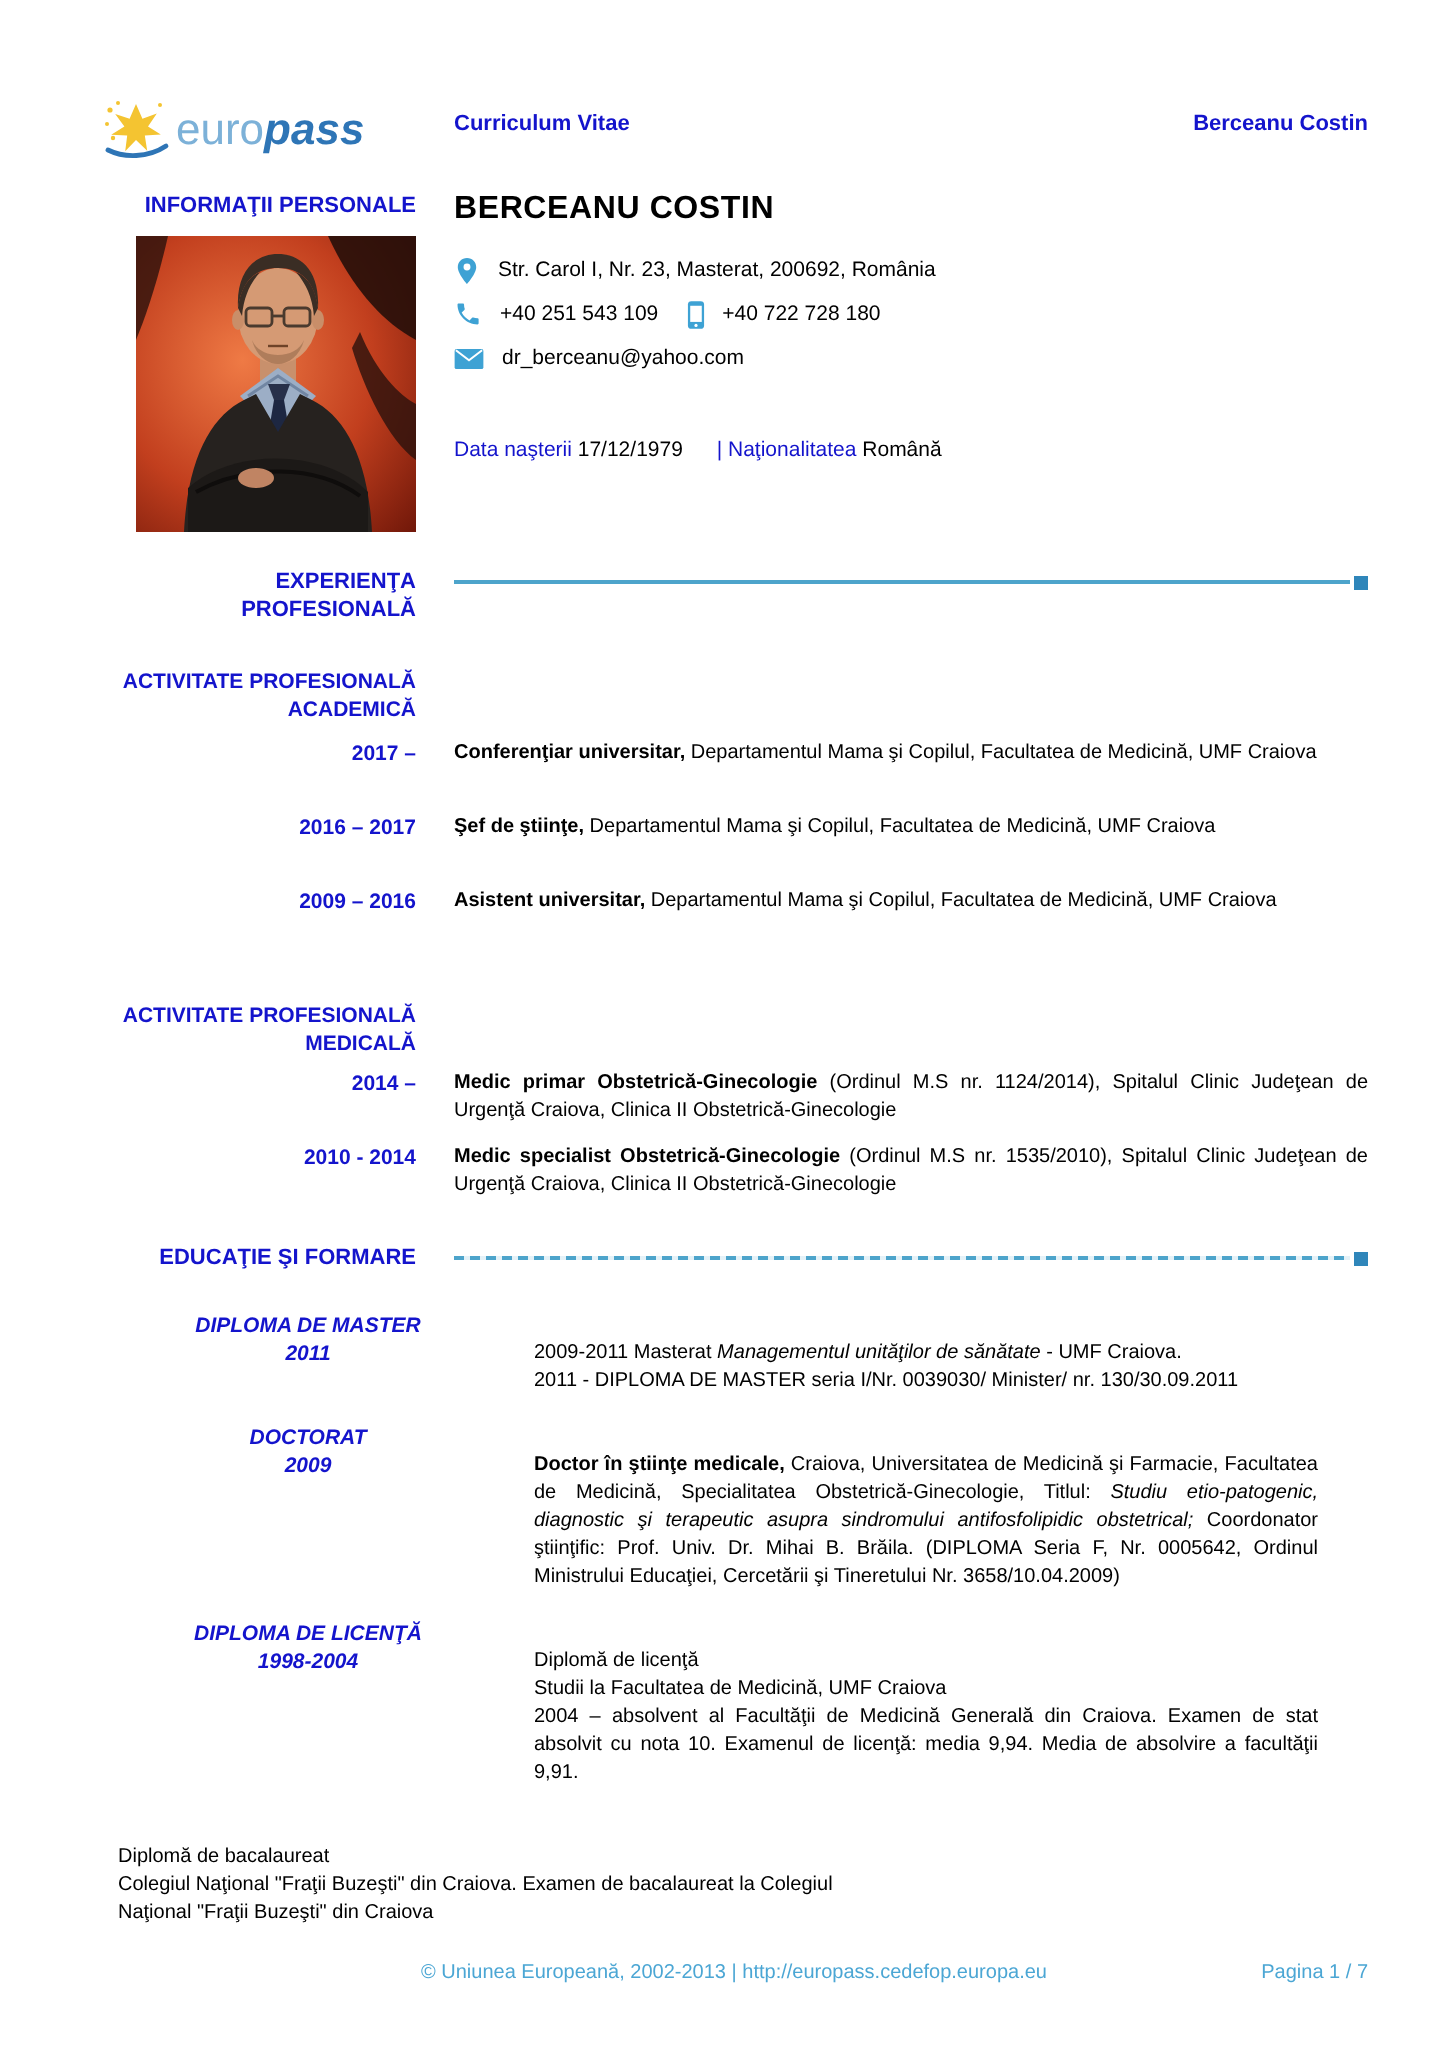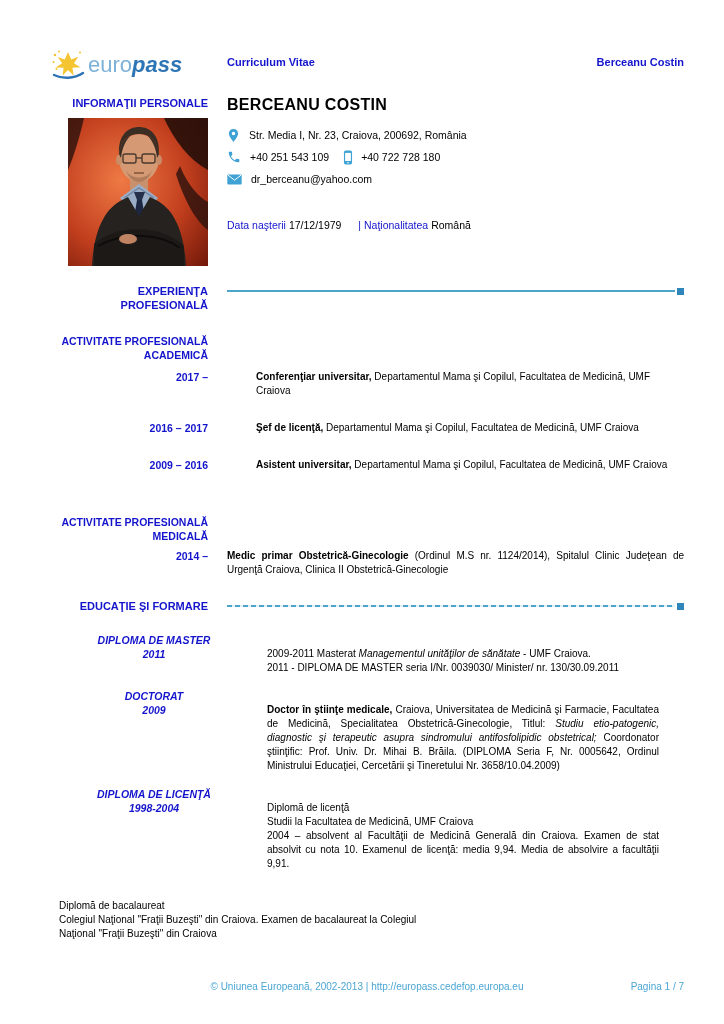--- a/index.html
+++ b/index.html
@@ -50,21 +50,21 @@
   .sec-line .sq{width:7px;height:7px;background:#2f86ba;margin-left:2px;flex-shrink:0;}
 
   
   .subsec{font-size:10.5px;font-weight:bold;color:#1414cc;line-height:14px;white-space:pre-line;}
   .subsec.m1{margin-top:22px;margin-bottom:8px;}
   .subsec.m2{margin-top:20px;margin-bottom:6px;}
   .exp-row{margin-bottom:0;}
   .exp-row .date{font-size:10.5px;font-weight:bold;color:#1414cc;line-height:14px;}
   .exp-text{font-size:10px;line-height:14px;margin-left:19px;flex:1;}
   .exp-text.just{text-align:justify;}
-  .mb-academic{margin-bottom:23px;gap:29px;}
+  .mb-academic{margin-bottom:23px;}
   .mb-medical{margin-bottom:9px;}
 
   
   .edu-row{margin-bottom:14px;}
   .edu-row .edu-label{font-size:10.5px;font-weight:bold;color:#1414cc;line-height:14px;}
   .edu-row .edu-date{font-size:10.5px;font-weight:bold;color:#1414cc;line-height:14px;}
   .edu-text{font-size:10px;line-height:14px;margin-left:9px;width:392px;white-space:pre-line;padding-top:14px;}
   .edu-text.just{text-align:justify;}
 
   
@@ -141,21 +141,21 @@
         <path d="M66 55 L76 55" stroke="#6e4328" stroke-width="1.2"></path>
       </svg>
     </div>
     <div class="gap-a" style="flex:1;">
       <div class="person-name">BERCEANU COSTIN</div>
 
       <div class="contact-row">
         <svg width="13" height="15" viewBox="0 0 24 26">
           <path d="M12 1 C7 1 3.5 4.8 3.5 9.5 C3.5 15.5 12 25 12 25 C12 25 20.5 15.5 20.5 9.5 C20.5 4.8 17 1 12 1 Z M12 12.5 A3.2 3.2 0 1 1 12 6.1 A3.2 3.2 0 0 1 12 12.5 Z" fill="#3ea2d4"></path>
         </svg>
-        <span class="txt">Str. Media I, Nr. 23, Craiova, 200692, România</span>
+        <span class="txt">Str. Carol I, Nr. 23, Masterat, 200692, România</span>
       </div>
 
       <div class="contact-row">
         <svg width="14" height="14" viewBox="0 0 24 24">
           <path d="M6.6 10.8c1.5 2.9 3.8 5.2 6.7 6.7l2.2-2.2c.3-.3.7-.4 1-.3 1.1.4 2.4.6 3.6.6.6 0 1 .4 1 1V20c0 .6-.4 1-1 1C10.8 21 3 13.2 3 3.9 3 3.4 3.4 3 4 3h3.6c.6 0 1 .4 1 1 0 1.3.2 2.5.6 3.6.1.3 0 .7-.3 1l-2.3 2.2z" fill="#3ea2d4"></path>
         </svg>
         <span class="txt">+40 251 543 109</span>
         <svg class="mob-icon" width="10" height="15" viewBox="0 0 16 26">
           <rect x="1" y="1" width="14" height="24" rx="3" fill="#3ea2d4"></rect>
           <rect x="3" y="5" width="10" height="14" fill="#ffffff"></rect>
@@ -193,36 +193,40 @@
     <div class="col-a subsec m1">ACTIVITATE PROFESIONALĂ
 ACADEMICĂ</div>
   </div>
   <div id="academic-entries">
       <div class="row exp-row mb-academic">
         <div class="col-a date">2017 –</div>
         <div class="exp-text"><b>Conferenţiar universitar,</b><span> Departamentul Mama şi Copilul, Facultatea de Medicină, UMF Craiova</span></div>
       </div>
       <div class="row exp-row mb-academic">
         <div class="col-a date">2016 – 2017</div>
-        <div class="exp-text"><b>Şef de licenţă,</b><span>  Departamentul Mama şi Copilul, Facultatea de Medicină, UMF Craiova</span></div>
+        <div class="exp-text"><b>Şef de ştiinţe,</b><span>  Departamentul Mama şi Copilul, Facultatea de Medicină, UMF Craiova</span></div>
       </div>
       <div class="row exp-row mb-academic">
         <div class="col-a date">2009 – 2016</div>
         <div class="exp-text"><b>Asistent universitar,</b><span> Departamentul Mama şi Copilul, Facultatea de Medicină, UMF Craiova</span></div>
       </div>
     </div>
 
   <div class="row">
     <div class="col-a subsec m2">ACTIVITATE PROFESIONALĂ
 MEDICALĂ</div>
   </div>
   <div id="medical-entries">
       <div class="row exp-row mb-medical">
         <div class="col-a date">2014 –</div>
         <div class="exp-text just"><b>Medic primar Obstetrică-Ginecologie</b><span> (Ordinul M.S nr. 1124/2014), Spitalul Clinic Judeţean de Urgenţă Craiova, Clinica II Obstetrică-Ginecologie</span></div>
+      </div>
+      <div class="row exp-row mb-medical">
+        <div class="col-a date">2010 - 2014</div>
+        <div class="exp-text just"><b>Medic specialist Obstetrică-Ginecologie</b><span> (Ordinul M.S nr. 1535/2010),  Spitalul Clinic Judeţean de Urgenţă Craiova, Clinica II Obstetrică-Ginecologie</span></div>
       </div>
     </div>
 
   <div class="sec-row" style="margin-top:22px;">
     <div class="col-a sec-title">EDUCAŢIE ŞI FORMARE</div>
     <div class="sec-line dashed">
         <div class="line"></div>
         <div class="sq"></div>
       </div>
   </div>

